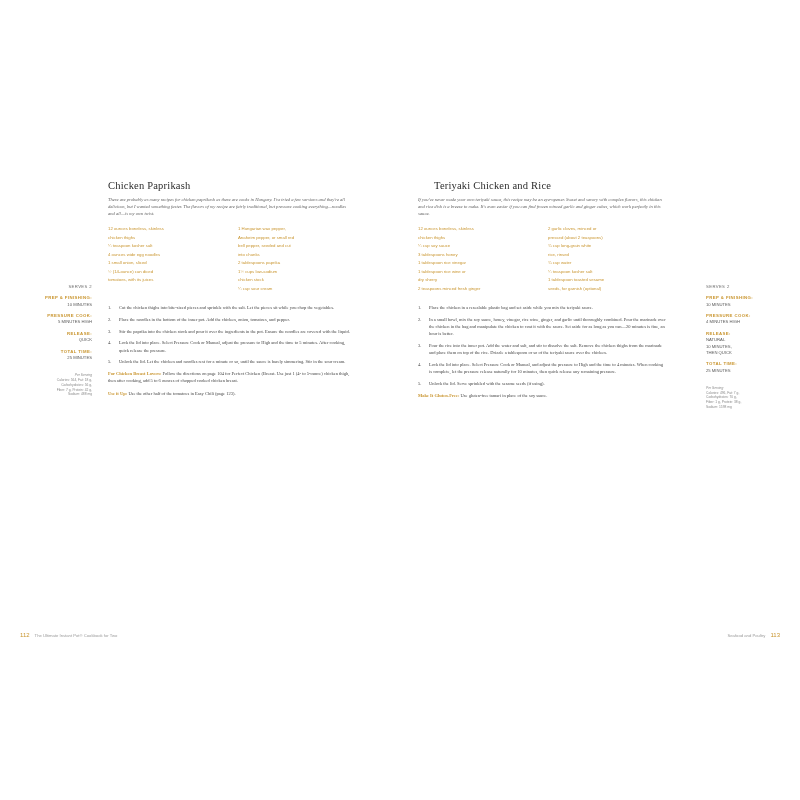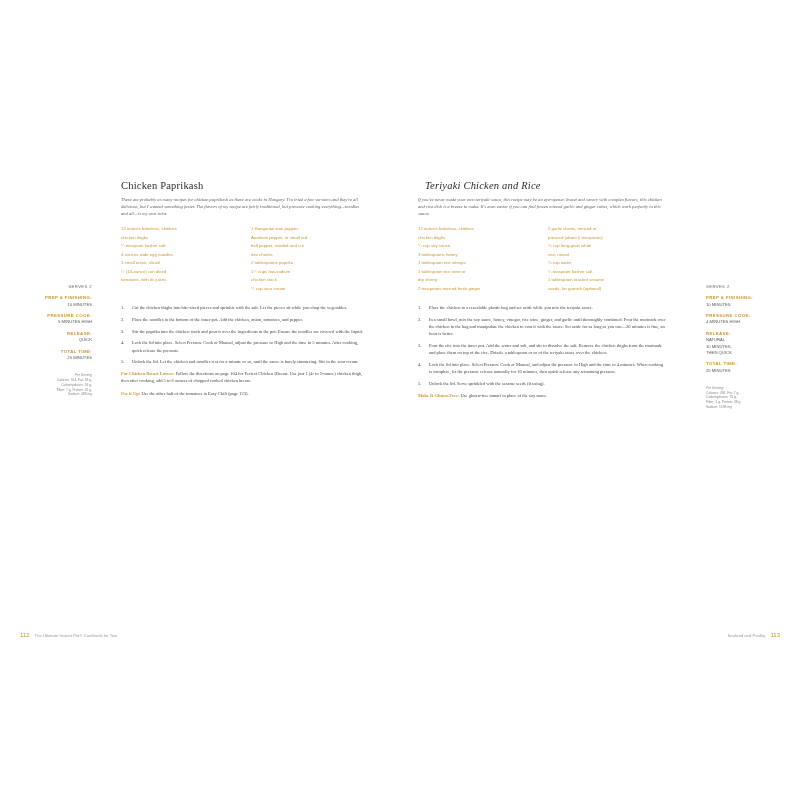--- a/index.html
+++ b/index.html
@@ -23,33 +23,33 @@
     height: 500px;
     background: #ffffff;
     display: flex;
   }
   .page {
     position: relative;
     width: 400px;
     height: 500px;
     box-sizing: border-box;
   }
-  .page-left  { padding: 30px 18px 0 37px; }
+  .page-left  { padding: 30px 18px 0 24px; }
   .page-right { padding: 30px 20px 0 18px; }
 
   .recipe-title {
     font-family: "Liberation Serif", serif;
     font-size: 10.5px;
     font-weight: normal;
     color: #2b2b2b;
     letter-spacing: .2px;
     margin: 0 0 5px 0;
   }
   .page-left .recipe-title { margin-left: 84px; }
-  .page-right .recipe-title { margin-left: 7px; font-style: italic; }
+  .page-right .recipe-title { margin-left: 16px; }
 
   .headnote {
     font-style: italic;
     font-size: 4.6px;
     line-height: 1.55;
     color: #5b5b5b;
     margin: 0 0 9px 0;
     width: 245px;
   }
   .page-left .headnote { margin-left: 84px; }

